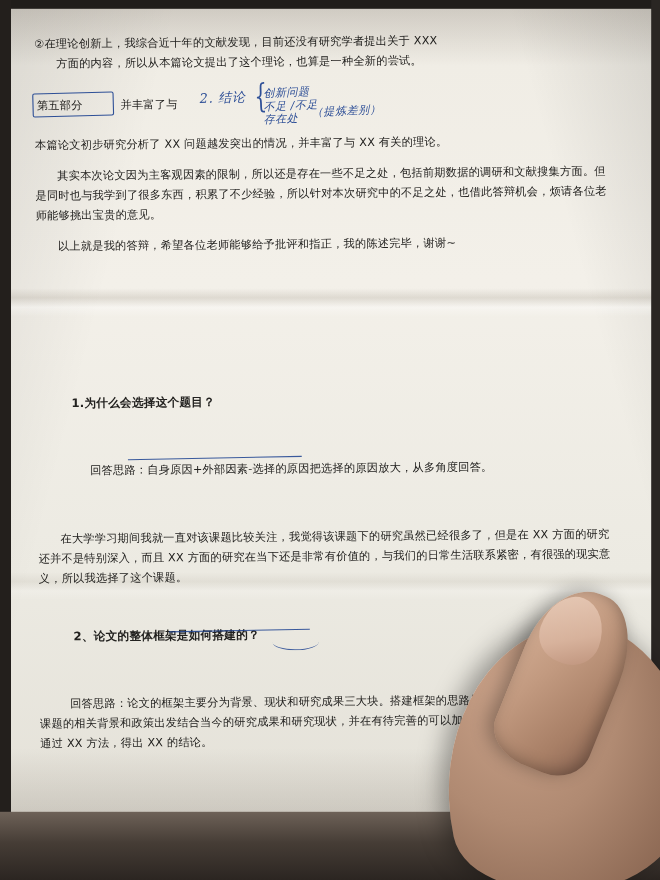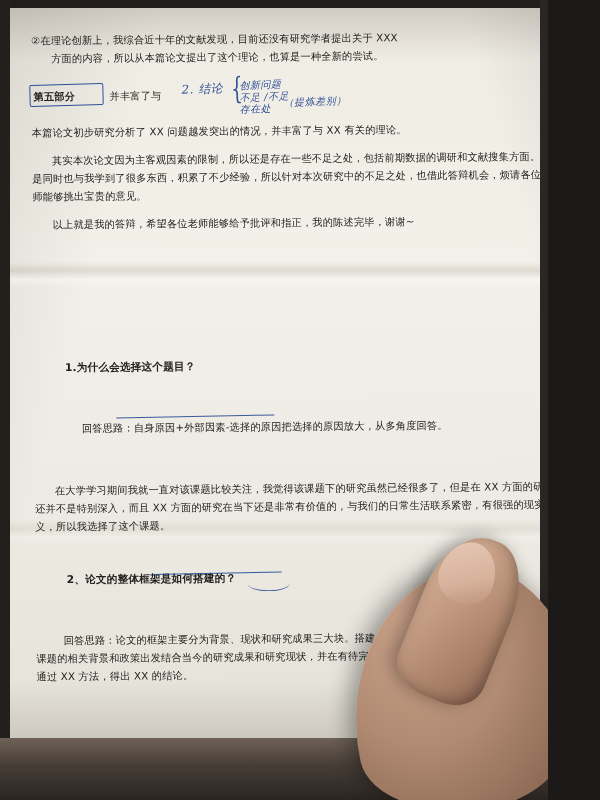--- a/index.html
+++ b/index.html
@@ -9,21 +9,21 @@
   }
   body {
     width: 600px;
     height: 800px;
     overflow: hidden;
     font-family: "DejaVu Sans", sans-serif;
   }
 
   #page {
     position: relative;
-    width: 548px;
+    width: 600px;
     height: 800px;
     background: #fca5a5;
     overflow: hidden;
   }
 
   
   .paper {
     position: absolute;
     left: -14px;
     top: -6px;
@@ -119,21 +119,21 @@
     letter-spacing: .2px;
     white-space: pre-wrap;
   }
   .para { margin-bottom: 2px; }
   .indent { text-indent: 20px; }
   .gap-s { height: 8px; }
   .gap-m { height: 16px; }
   .gap-l { height: 48px; }
   .gap-xl { height: 56px; }
 
-  .bold { font-weight: bold; }
+  .bold { font-weight: normal; }
 
   
   .hw {
     position: absolute;
     color: #1a3f8f;
     font-family: "DejaVu Serif", serif;
     font-style: italic;
     font-size: 12px;
     line-height: 13px;
     letter-spacing: .5px;

